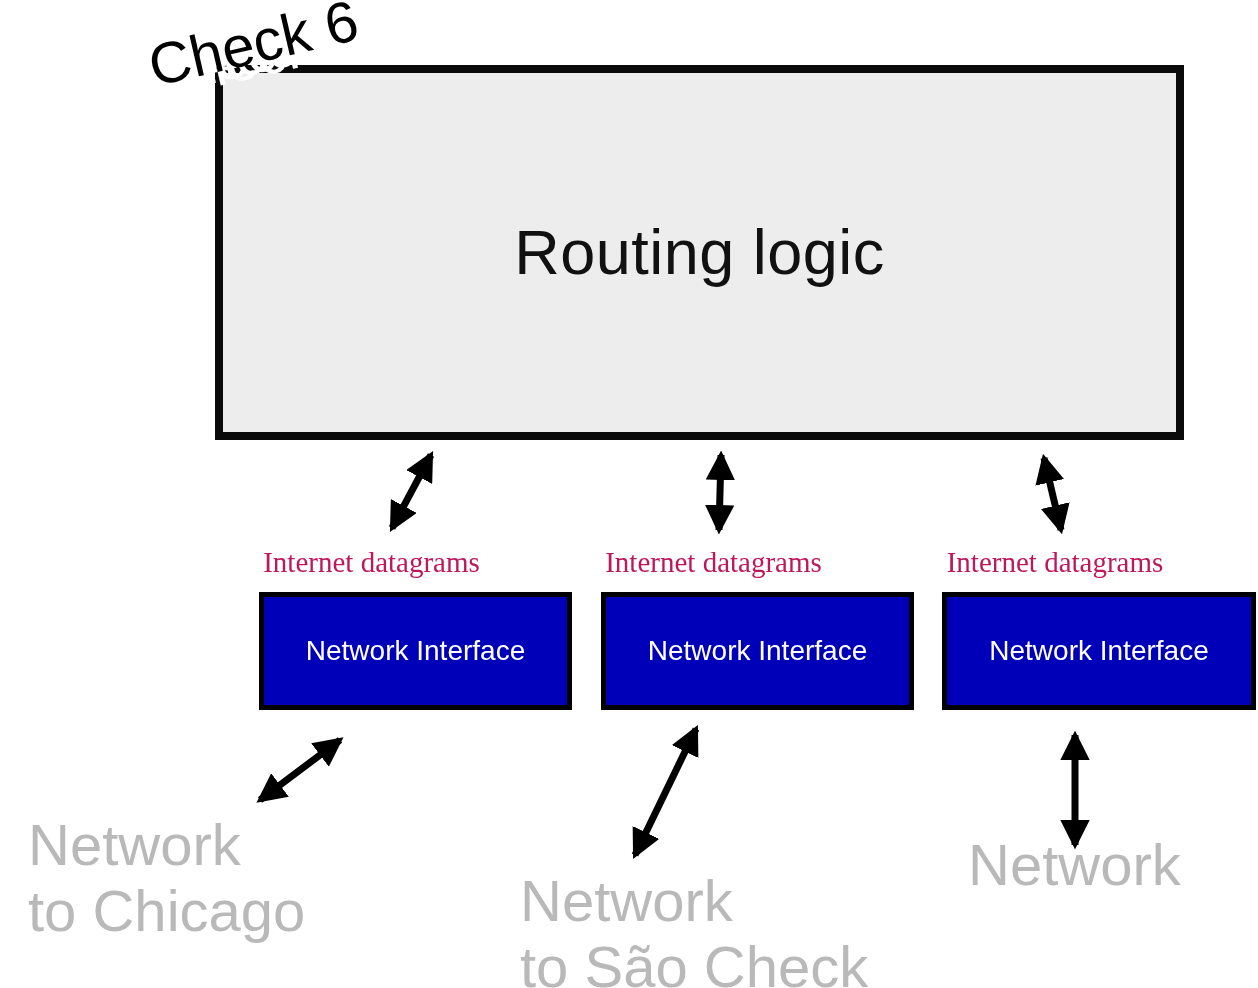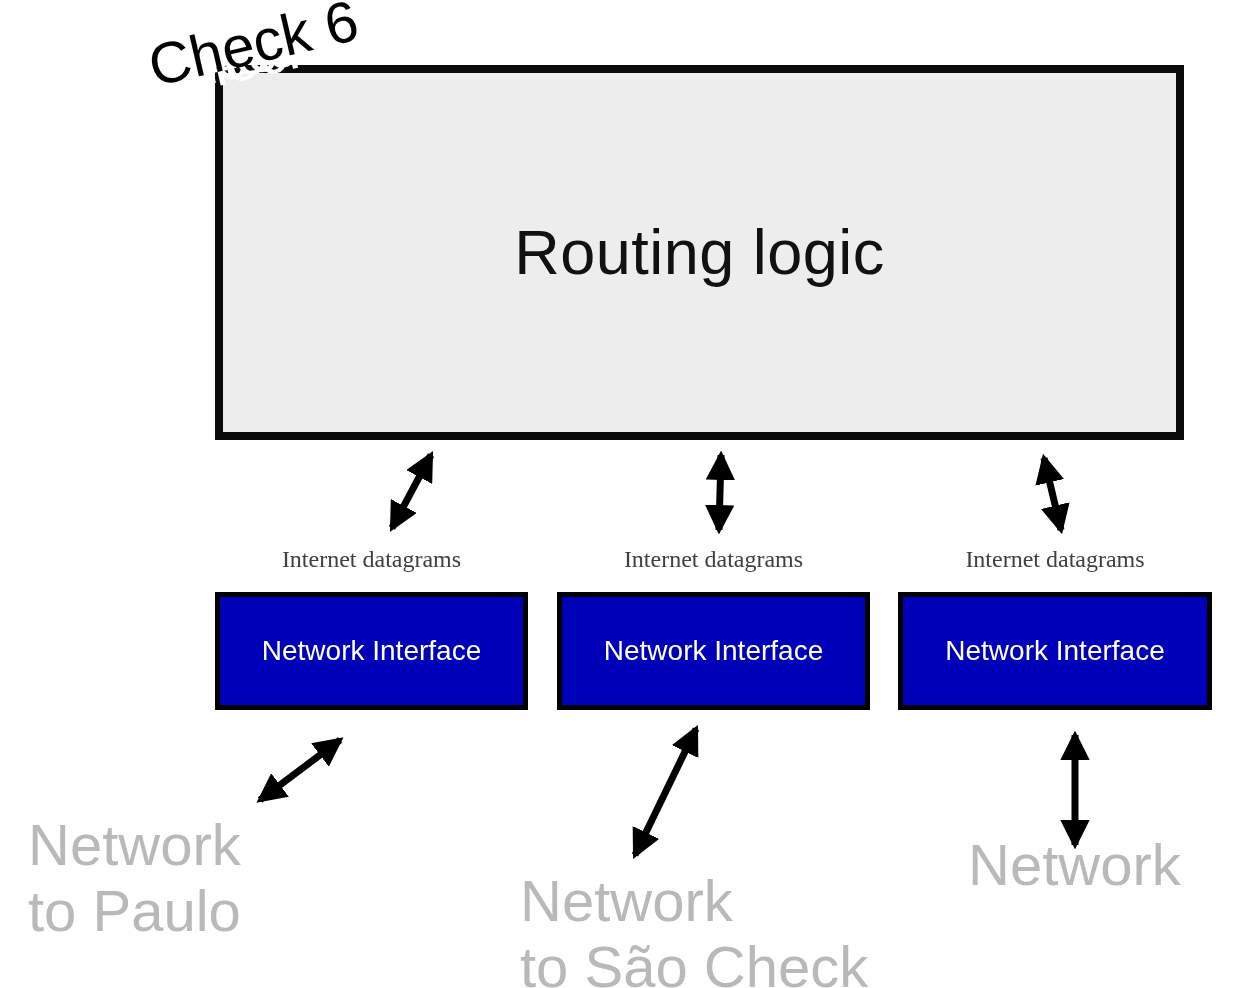--- a/index.html
+++ b/index.html
@@ -57,38 +57,39 @@
     position: absolute;
     left: 0;
     top: 0;
     z-index: 2;
   }
   .datagram-label {
     position: absolute;
     top: 546px;
     height: 34px;
     font-family: "Liberation Serif", serif;
-    font-size: 24px;
-    color: #404040;
+    font-size: 29px;
+    color: #be185d;
     text-align: center;
   }
   .dg-1 { left: 215px; width: 313px; }
   .dg-2 { left: 557px; width: 313px; }
   .dg-3 { left: 898px; width: 314px; }
   .iface-box {
     position: absolute;
     top: 592px;
     height: 118px;
     background: var(--interface-fill, #0000b8);
     border: 5px solid #000000;
     box-sizing: border-box;
     display: flex;
     align-items: center;
     justify-content: center;
     z-index: 1;
+    margin-left: 44px;
   }
   .if-1 { left: 215px; width: 313px; }
   .if-2 { left: 557px; width: 313px; }
   .if-3 { left: 898px; width: 314px; }
   .iface-label {
     color: var(--interface-text, #ffffff);
     font-size: 28px;
   }
   .net-label {
     position: absolute;
@@ -137,21 +138,21 @@
   </div>
   <div class="iface-box if-2">
     <span class="iface-label">Network Interface</span>
   </div>
   <div class="iface-box if-3">
     <span class="iface-label">Network Interface</span>
   </div>
 
   <div class="net-label nl-1">
     <div>Network</div>
-    <div>to Paulo</div>
+    <div>to Chicago</div>
   </div>
   <div class="net-label nl-2">
     <div>Network</div>
     <div>to São Check</div>
   </div>
   <div class="net-label nl-3">
     <div>Network</div>
   </div>
 
 </div>

